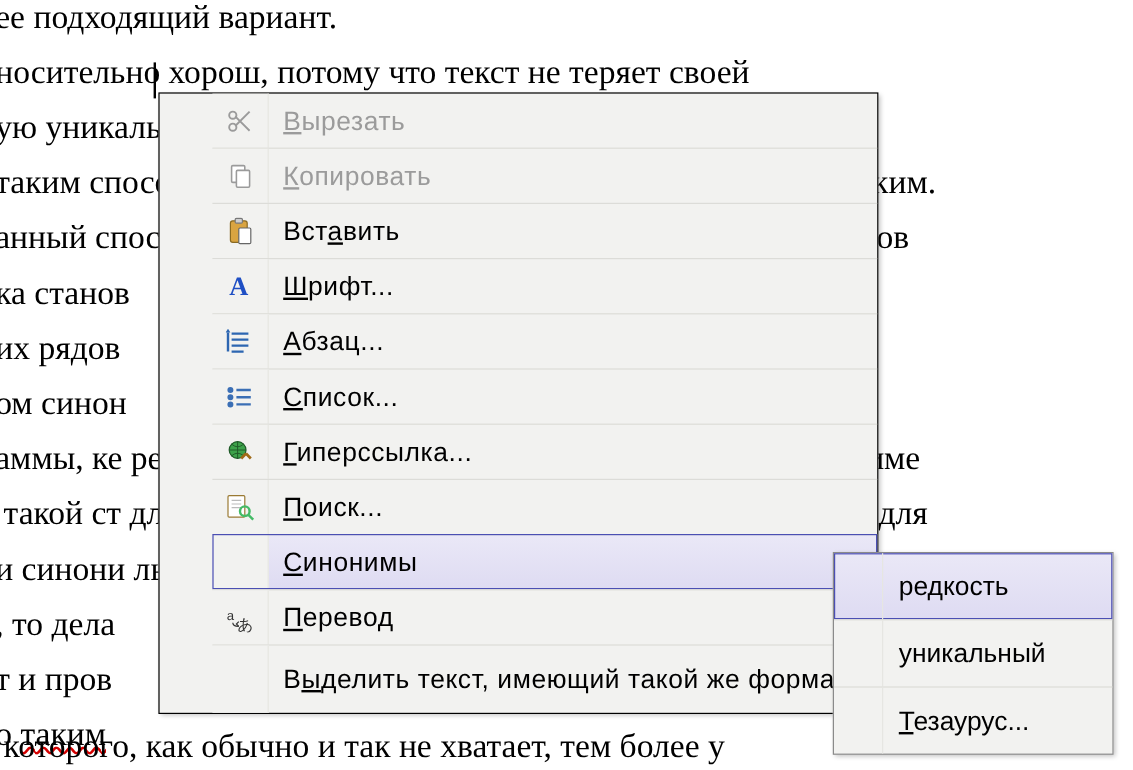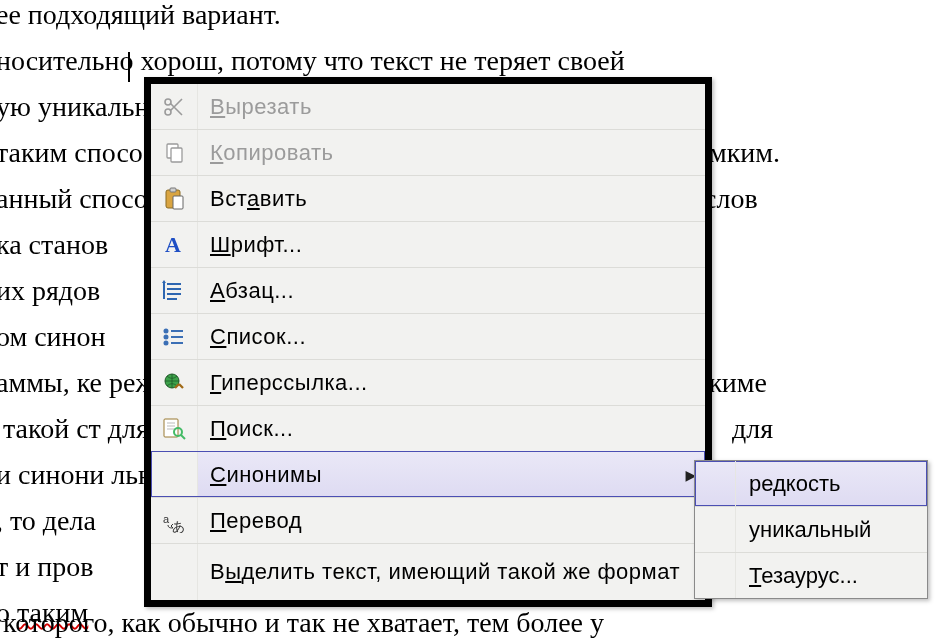--- a/index.html
+++ b/index.html
@@ -34,29 +34,30 @@
     width: 1.5px;
     height: 30px;
     background: #000;
     left: 128px;
     top: 52px;
   }
 
   
   .context-menu {
     position: absolute;
-    left: 144px;
+    left: 132px;
     top: 77px;
     width: 554px;
     background: #f2f2f0;
-    border: 7px solid #000000;
+    border: 1px solid #000000;
     box-shadow: 2px 2px 4px rgba(0,0,0,0.25);
     font-family: Tahoma, Arial, sans-serif;
     font-size: 22px;
     color: #000;
+    padding-left: 44px;
   }
   .cm-row {
     position: relative;
     height: 45px;
     display: flex;
     align-items: center;
     border-top: 1px solid #dcdcd8;
   }
   .cm-row:first-child { border-top: none; }
   .cm-iconcol {
@@ -96,21 +97,21 @@
     top: 460px;
     width: 232px;
     background: #f2f2f0;
     border: 1px solid #8a8a8a;
     box-shadow: 2px 2px 4px rgba(0,0,0,0.25);
     font-family: Tahoma, Arial, sans-serif;
     font-size: 22px;
   }
   .sm-row {
     position: relative;
-    height: 45px;
+    height: 55px;
     display: flex;
     align-items: center;
     padding-left: 54px;
     border-top: 1px solid #dcdcd8;
   }
   .sm-row:first-child { border-top: none; }
   .sm-row.highlight {
     background: linear-gradient(#eae8f7, #dedbf2);
     outline: 1px solid #4b4fb3;
     outline-offset: -1px;

